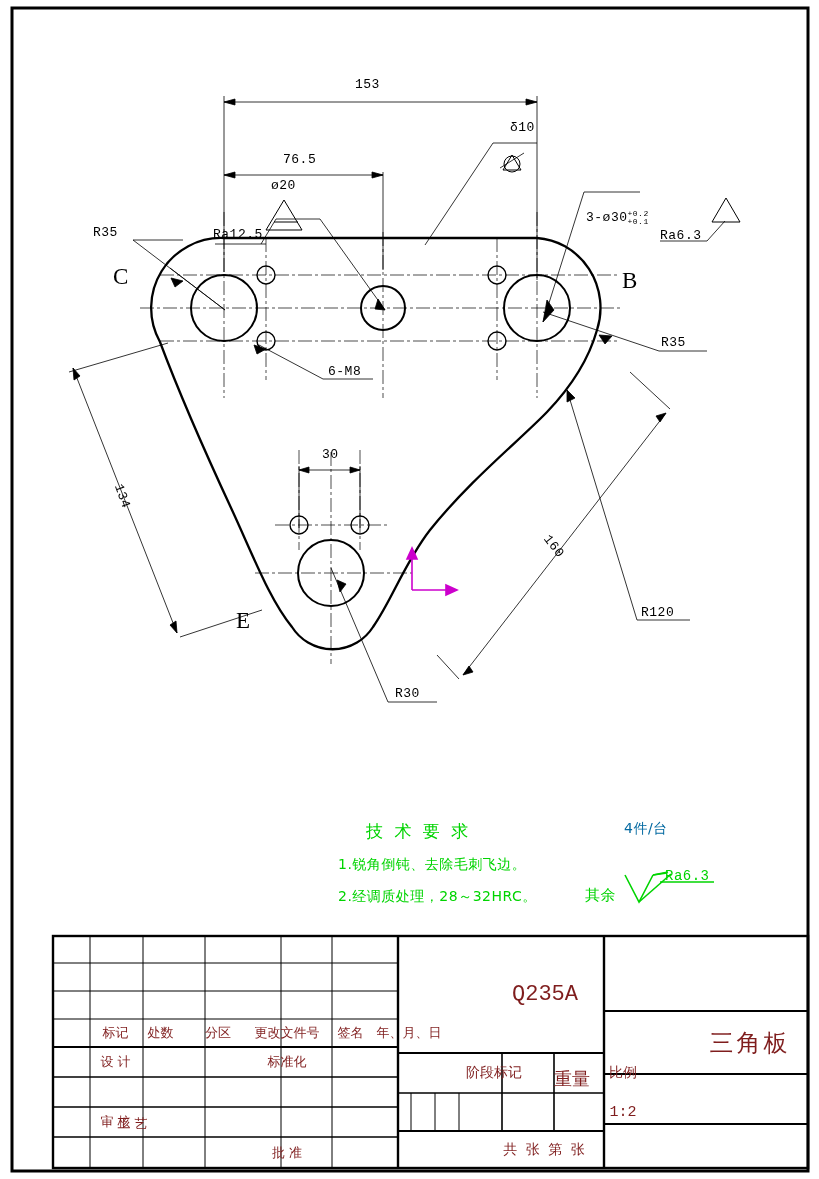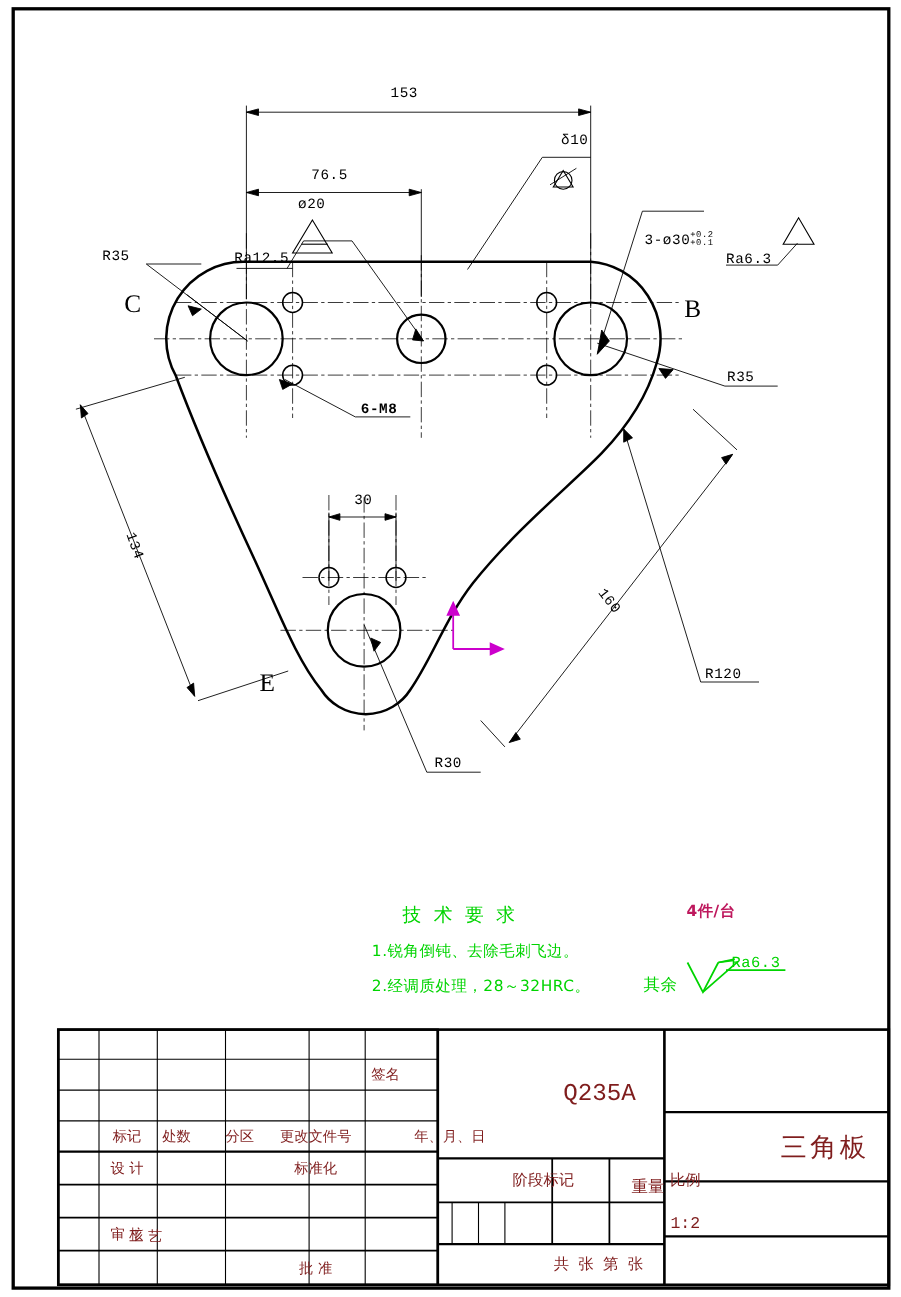--- a/index.html
+++ b/index.html
@@ -4,21 +4,21 @@
 <title>Triangular Plate Drawing</title>
 <style>
   html,body{margin:0;padding:0;background:#ffffff;}
   body{width:819px;height:1179px;position:relative;overflow:hidden;
        font-family:"Liberation Mono","DejaVu Sans Mono",monospace;}
   #sheet{position:absolute;left:0;top:0;width:819px;height:1179px;}
   svg{position:absolute;left:0;top:0;}
   .lbl{position:absolute;white-space:nowrap;font-family:"Liberation Mono","DejaVu Sans Mono",monospace;
        color:#000;letter-spacing:0.5px;}
   .green{color:#00d400;}
-  .magenta{color:#be185d;font-weight:bold;}
+  .magenta{color:#0369a1;}
   .dim{font-size:13px;}
   .big{font-size:23px;font-family:"Liberation Serif","DejaVu Serif",serif;}
   .tbcell{position:absolute;display:flex;align-items:center;justify-content:center;
           color:#7f1d1d;font-size:13px;font-family:"Liberation Mono","DejaVu Sans Mono",monospace;padding-left:44px;}
   .cjk{font-family:"DejaVu Sans","Liberation Sans",sans-serif;}
   .tolbox{display:inline-block;vertical-align:middle;font-size:8px;line-height:8px;text-align:right;}
 </style>
 </head>
 <body>
 
@@ -212,21 +212,21 @@
   <div class="lbl dim" style="left:283px;top:152px;">76.5</div>
   <div class="lbl dim" style="left:271px;top:178px;">ø20</div>
   <div class="lbl dim" style="left:510px;top:120px;">δ10</div>
   <div class="lbl dim" style="left:322px;top:447px;">30</div>
   <div class="lbl dim" style="left:125px;top:482px;transform:rotate(70deg);transform-origin:left top;">134</div>
   <div class="lbl dim" style="left:552px;top:532px;transform:rotate(52deg);transform-origin:left top;">160</div>
   <div class="lbl dim" style="left:93px;top:225px;">R35</div>
   <div class="lbl dim" style="left:661px;top:335px;">R35</div>
   <div class="lbl dim" style="left:641px;top:605px;">R120</div>
   <div class="lbl dim" style="left:395px;top:686px;">R30</div>
-  <div class="lbl dim" style="left:328px;top:364px;font-weight:bold;">6-M8</div>
+  <div class="lbl dim" style="left:328px;top:364px;">6-M8</div>
   <div class="lbl dim" style="left:213px;top:227px;">Ra12.5</div>
   <div class="lbl dim" style="left:660px;top:228px;">Ra6.3</div>
 
   <div class="lbl dim" style="left:586px;top:178px;margin-top:32px;">
     <span>3-ø30</span><span class="tolbox"><span style="display:block">+0.2</span><span style="display:block">+0.1</span></span>
   </div>
 
   <div class="lbl big" style="left:113px;top:264px;">C</div>
   <div class="lbl big" style="left:622px;top:268px;">B</div>
   <div class="lbl big" style="left:236px;top:608px;">E</div>
@@ -235,30 +235,30 @@
   <div class="lbl green cjk" style="left:338px;top:856px;font-size:14px;">1.锐角倒钝、去除毛刺飞边。</div>
   <div class="lbl green cjk" style="left:338px;top:888px;font-size:14px;">2.经调质处理，28～32HRC。</div>
   <div class="lbl magenta cjk" style="left:624px;top:820px;font-size:14px;">4件/台</div>
   <div class="lbl green cjk" style="left:585px;top:886px;font-size:15px;">其余</div>
   <div class="lbl green" style="left:665px;top:868px;font-size:14px;">Ra6.3</div>
 
   <div class="tbcell cjk" style="left:53px;top:1019px;width:37px;height:28px;">标记</div>
   <div class="tbcell cjk" style="left:90px;top:1019px;width:53px;height:28px;">处数</div>
   <div class="tbcell cjk" style="left:143px;top:1019px;width:62px;height:28px;">分区</div>
   <div class="tbcell cjk" style="left:205px;top:1019px;width:76px;height:28px;">更改文件号</div>
-  <div class="tbcell cjk" style="left:281px;top:963px;width:51px;height:28px;">签名</div>
+  <div class="tbcell cjk" style="left:281px;top:1019px;width:51px;height:28px;">签名</div>
   <div class="tbcell cjk" style="left:332px;top:1019px;width:66px;height:28px;">年、月、日</div>
 
   <div class="tbcell cjk" style="left:53px;top:1047px;width:37px;height:30px;">设 计</div>
   <div class="tbcell cjk" style="left:205px;top:1047px;width:76px;height:30px;">标准化</div>
   <div class="tbcell cjk" style="left:53px;top:1107px;width:37px;height:30px;">审 核</div>
   <div class="tbcell cjk" style="left:53px;top:1107px;width:37px;height:33px;margin-left:17px;">工 艺</div>
   <div class="tbcell cjk" style="left:205px;top:1137px;width:76px;height:31px;">批 准</div>
 
   <div class="tbcell" style="left:398px;top:936px;width:206px;height:117px;font-size:22px;">Q235A</div>
   <div class="tbcell cjk" style="left:398px;top:1053px;width:104px;height:40px;font-size:14px;">阶段标记</div>
-  <div class="tbcell cjk" style="left:519px;top:1053px;width:52px;height:52px;font-size:15px;">重量</div>
+  <div class="tbcell cjk" style="left:502px;top:1053px;width:52px;height:52px;font-size:18px;">重量</div>
   <div class="tbcell cjk" style="left:554px;top:1053px;width:50px;height:40px;font-size:14px;">比例</div>
   <div class="tbcell" style="left:554px;top:1093px;width:50px;height:38px;font-size:15px;">1:2</div>
   <div class="tbcell cjk" style="left:604px;top:1011px;width:204px;height:63px;font-size:24px;letter-spacing:3px;">三角板</div>
   <div class="tbcell cjk" style="left:398px;top:1131px;width:206px;height:37px;font-size:14px;letter-spacing:2px;">共    张    第    张</div>
 
 </div>
 
 </body></html>

